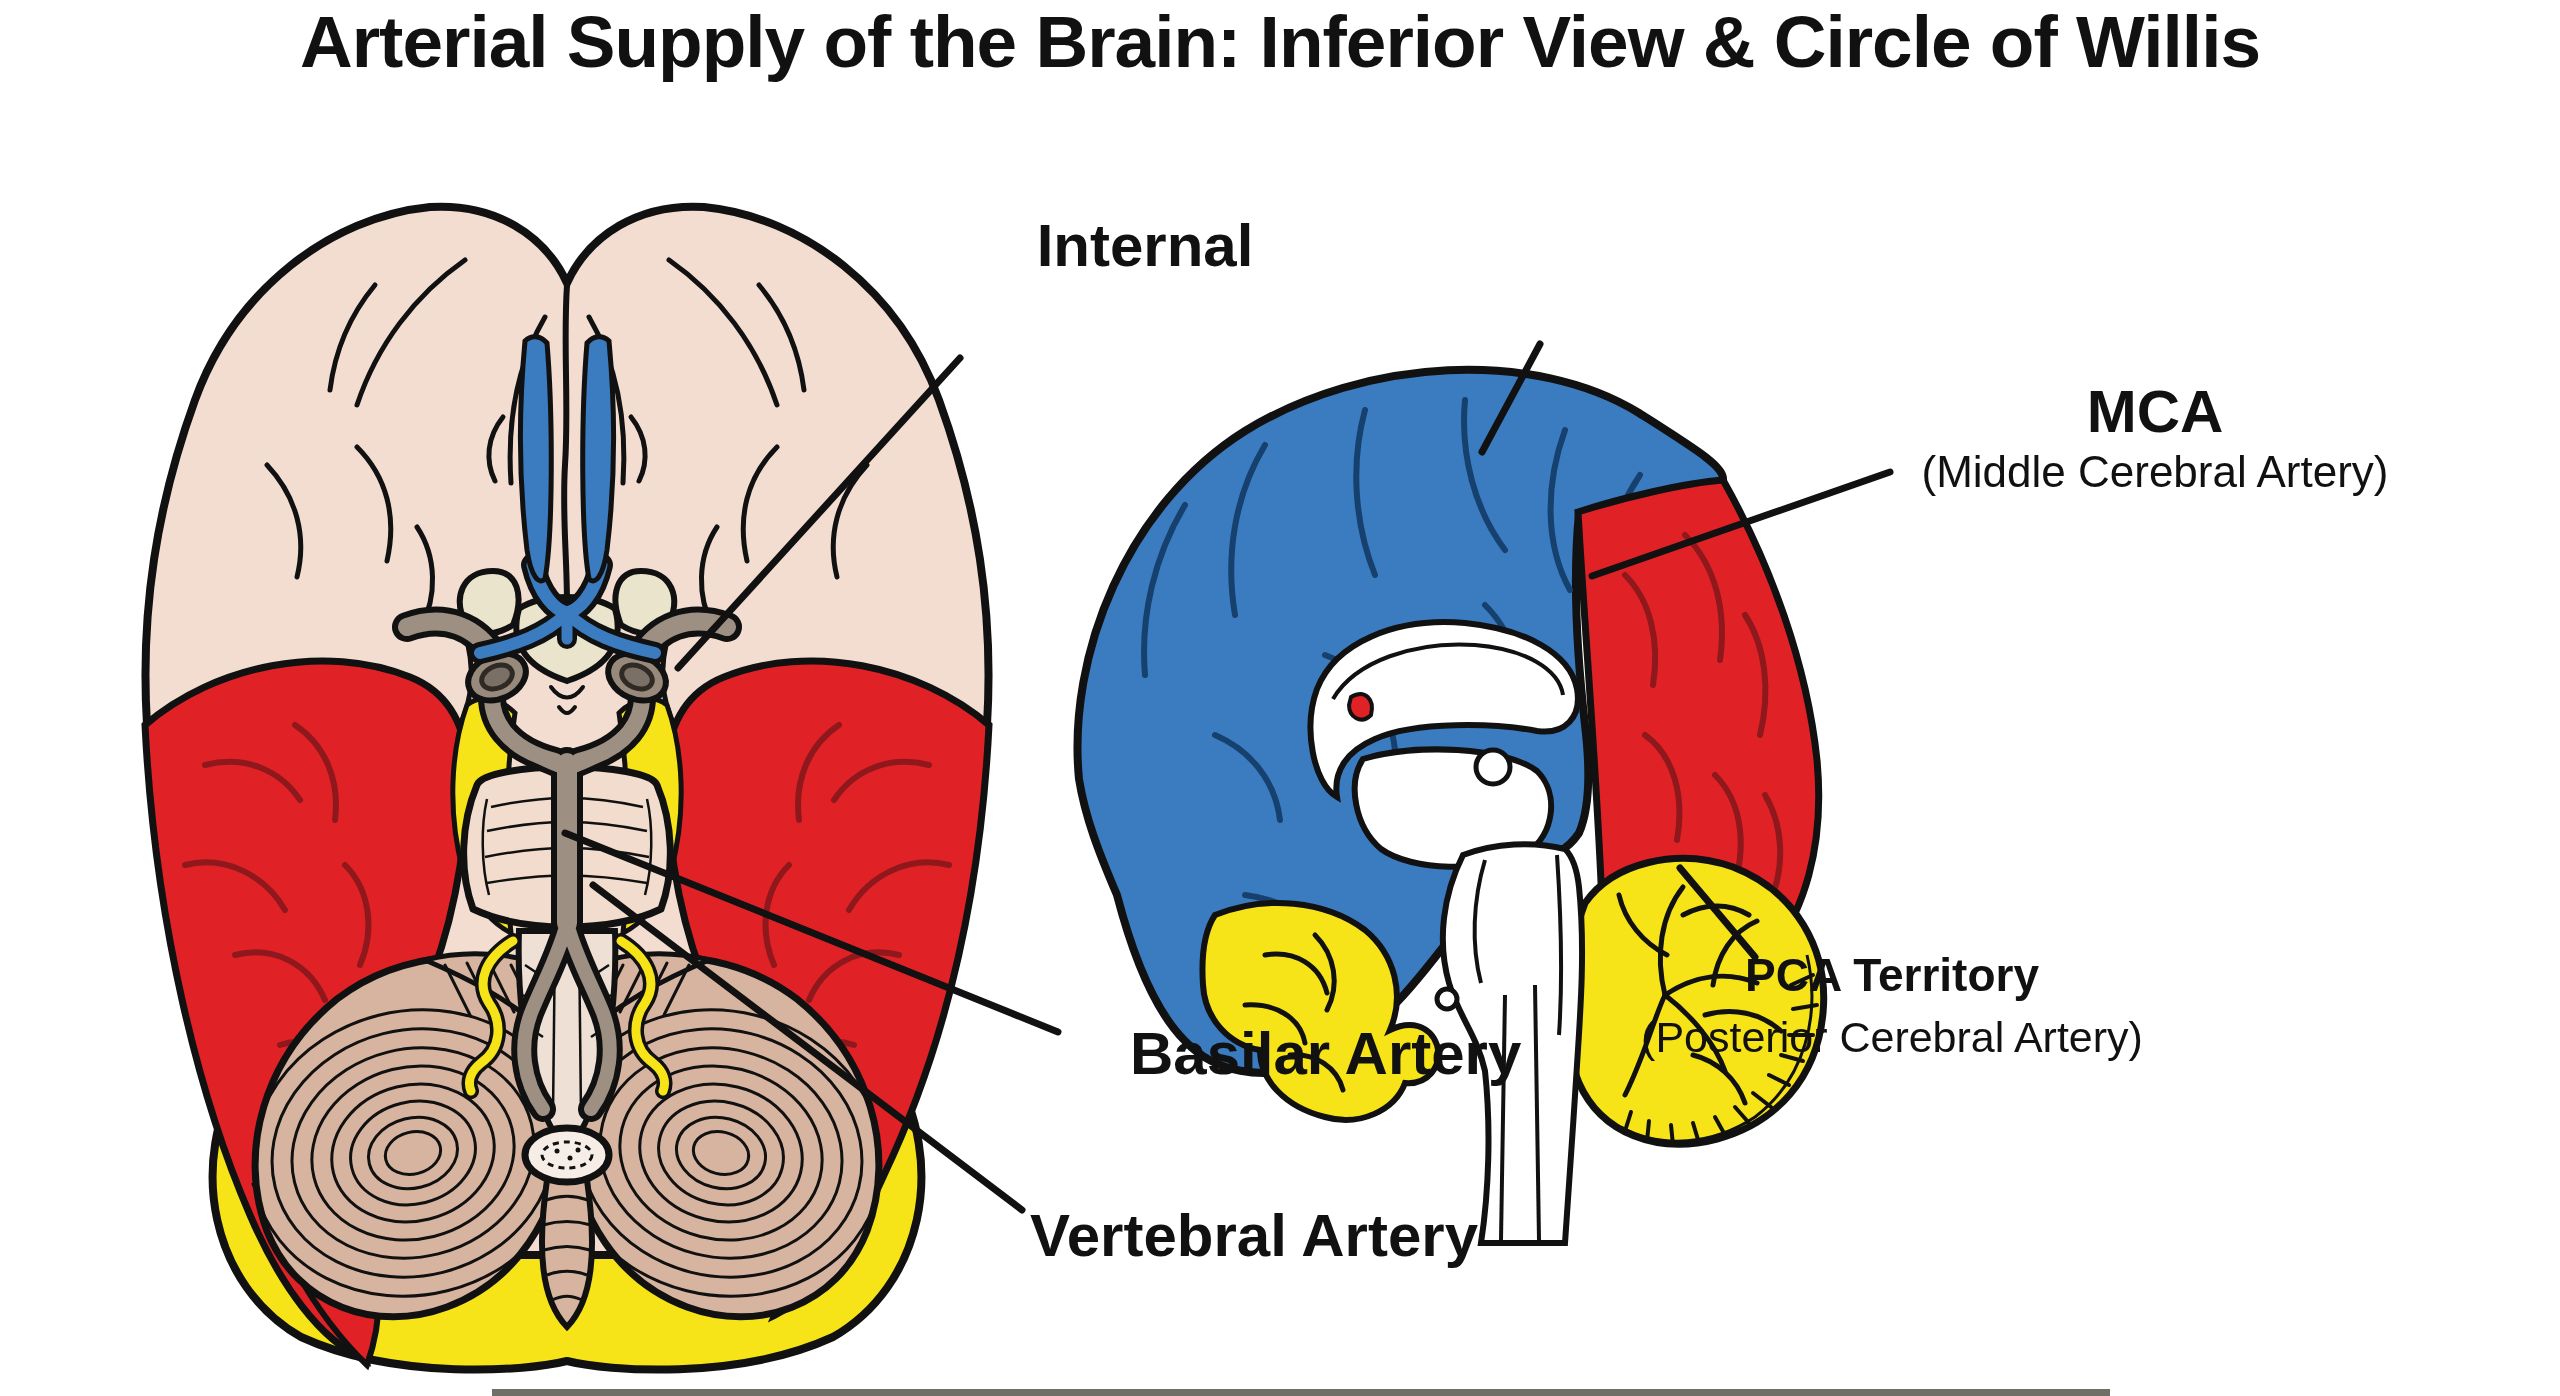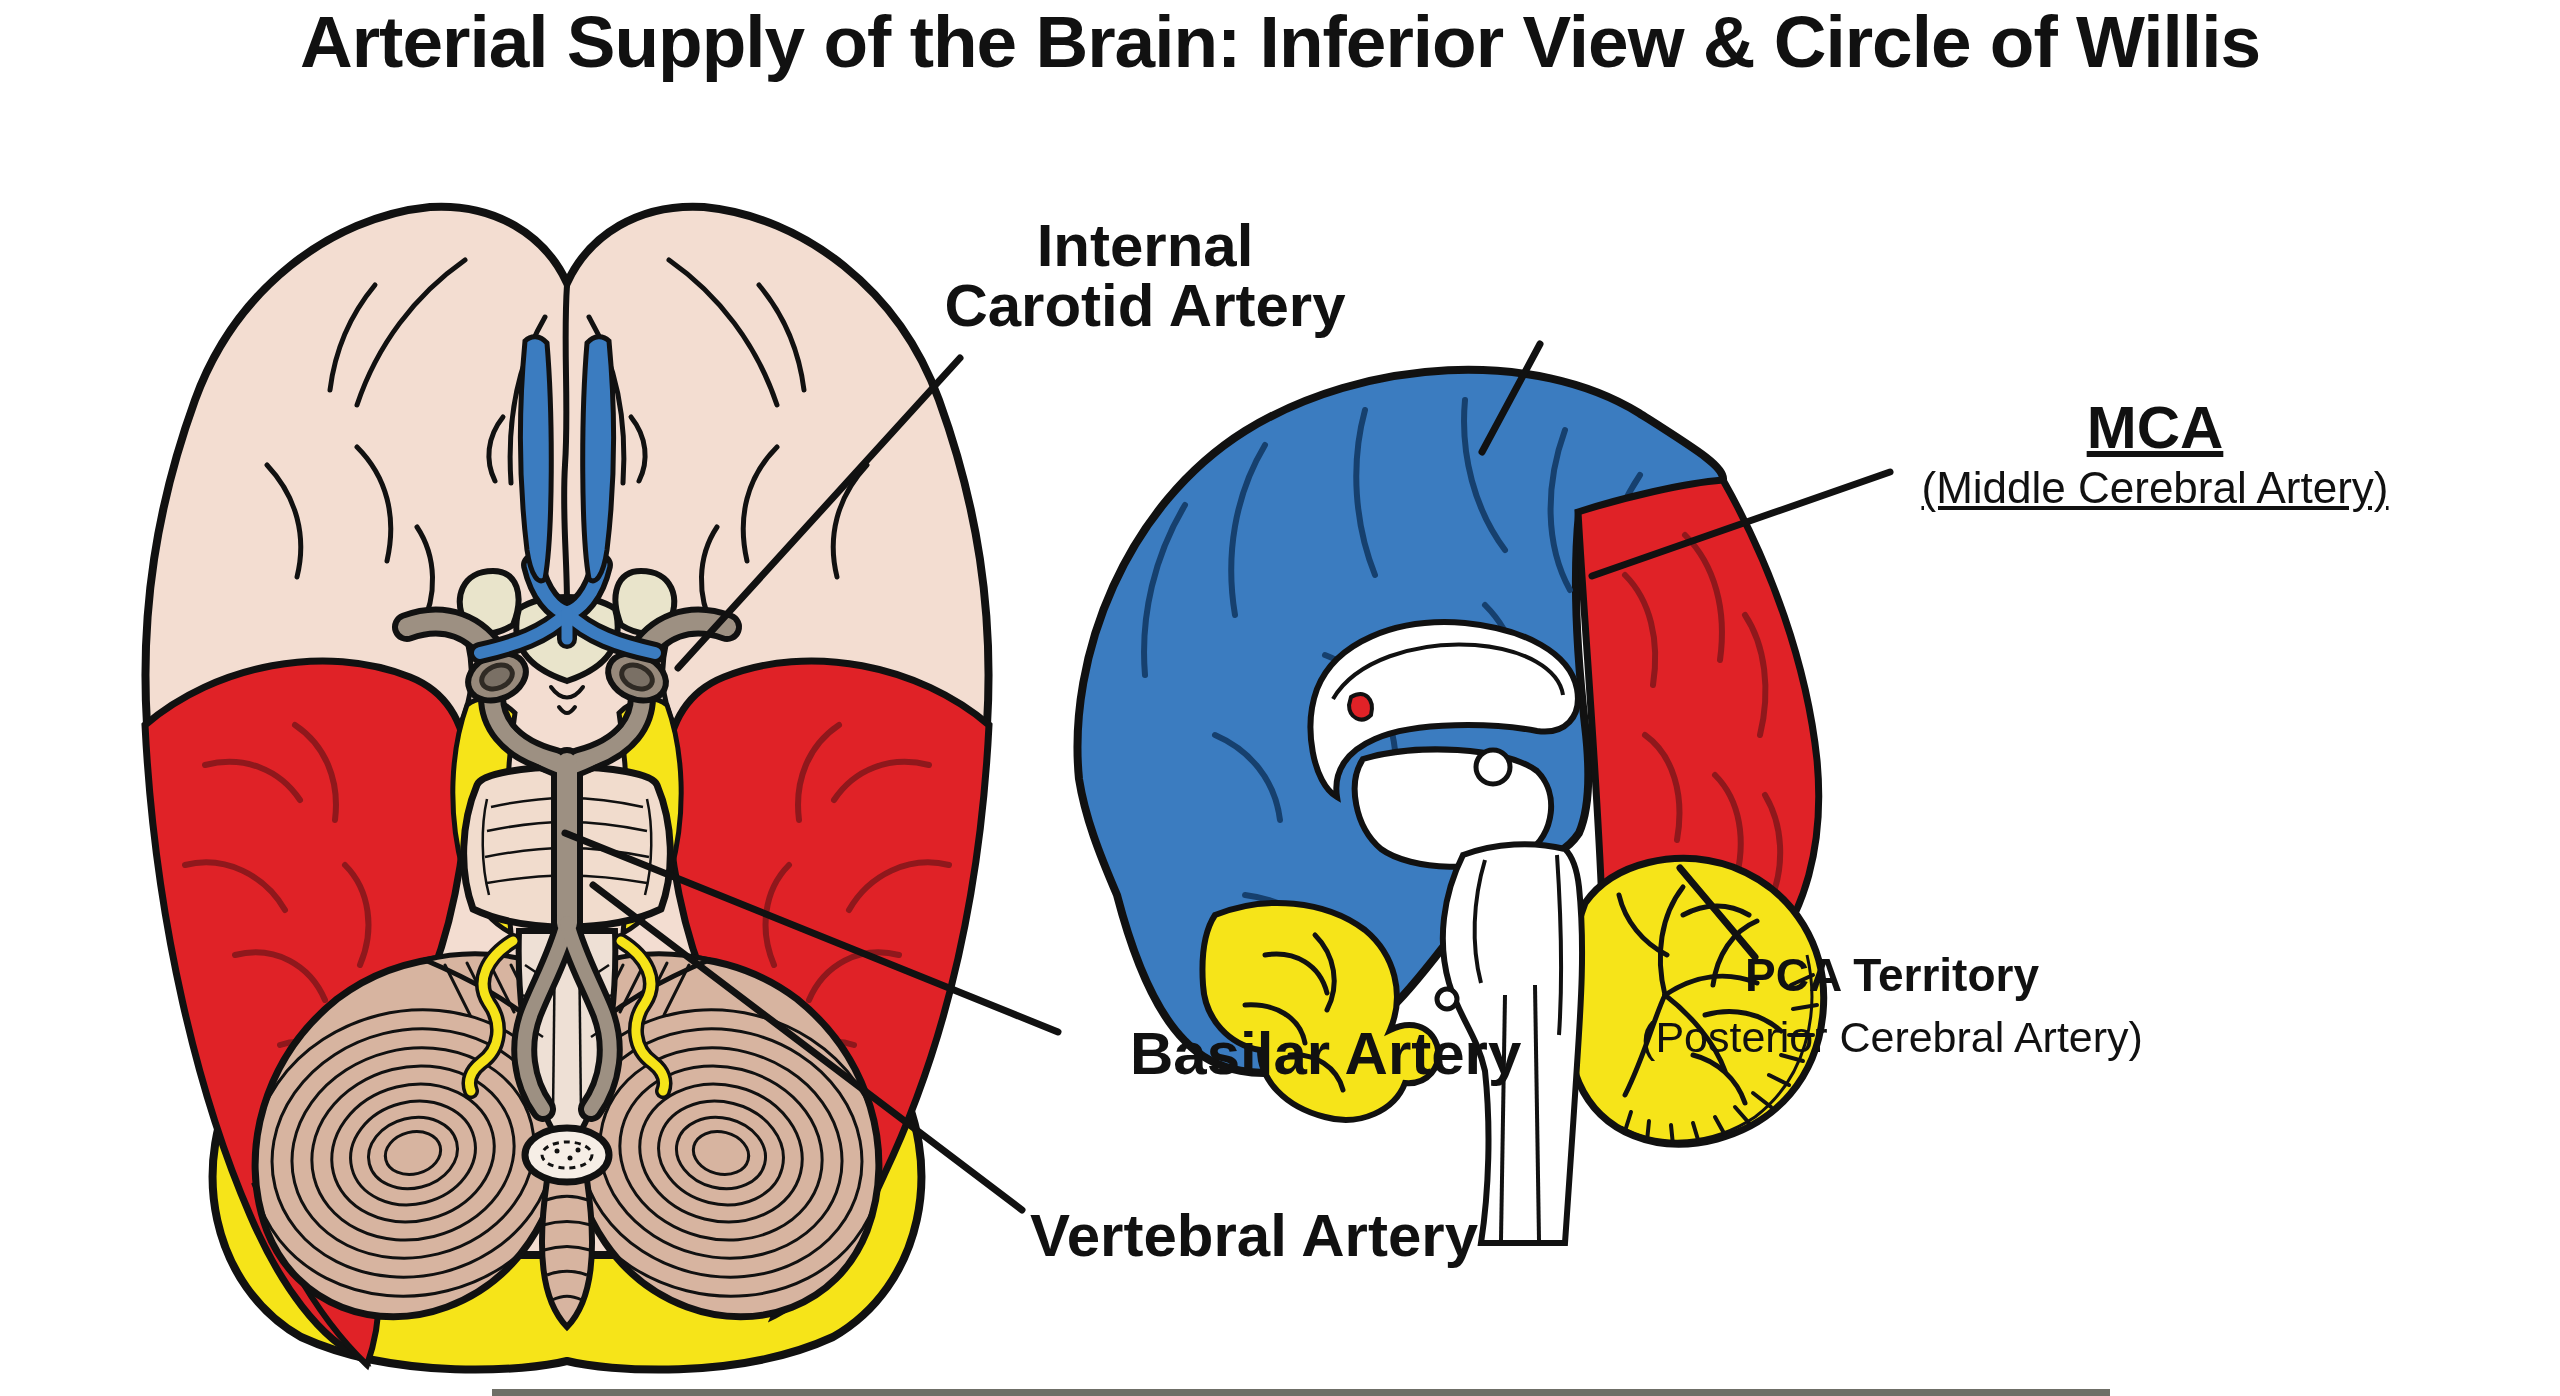--- a/index.html
+++ b/index.html
@@ -12,21 +12,21 @@
   .title{
     left:0;right:0;top:20px;text-align:center;
     font-size:73px;font-weight:700;letter-spacing:-1px;white-space:nowrap;
   }
   .lbl{position:absolute;text-align:center;line-height:60px;}
   .lbl .b{font-weight:700;font-size:60px;display:block;}
   .lbl .r{font-weight:400;font-size:44px;display:block;}
   .lbl-left{text-align:left;}
   #lbl-ica{left:895px;top:216px;width:500px;}
   #lbl-aca{left:1450px;top:218px;width:560px;}
-  #lbl-mca{left:1875px;top:398px;width:560px;text-decoration:underline;}
+  #lbl-mca{left:1875px;top:382px;width:560px;}
   #lbl-basilar{left:1130px;top:1012px;width:500px;text-align:left;margin-top:12px;}
   #lbl-vertebral{left:1030px;top:1206px;width:520px;text-align:left;}
   #lbl-pca{left:1612px;top:944px;width:560px;line-height:62px;}
   #lbl-pca .b{font-size:46px;}
   #lbl-pca .r{font-size:43px;}
   svg{position:absolute;overflow:visible;}
   .strip{left:492px;top:1389px;width:1618px;height:7px;background:#4b4b41;opacity:.8;}
 </style>
 </head>
 <body>
@@ -324,21 +324,20 @@
       <line x1="1680" y1="868" x2="1755" y2="957"></line>
       <line x1="565" y1="833" x2="1058" y2="1032"></line>
       <line x1="593" y1="885" x2="1022" y2="1210"></line>
     </g>
   </svg>
 
   <div class="title">Arterial Supply of the Brain: Inferior View &amp; Circle of Willis</div>
 
   <div class="lbl" id="lbl-ica">
     <span class="b">Internal</span>
-    <span class="b">Carotid Artery</span>
   </div>
 
 
   <div class="lbl" id="lbl-mca">
     <span class="b">MCA</span>
     <span class="r">(Middle Cerebral Artery)</span>
   </div>
 
   <div class="lbl lbl-left" id="lbl-basilar">
     <span class="b">Basilar Artery</span>

